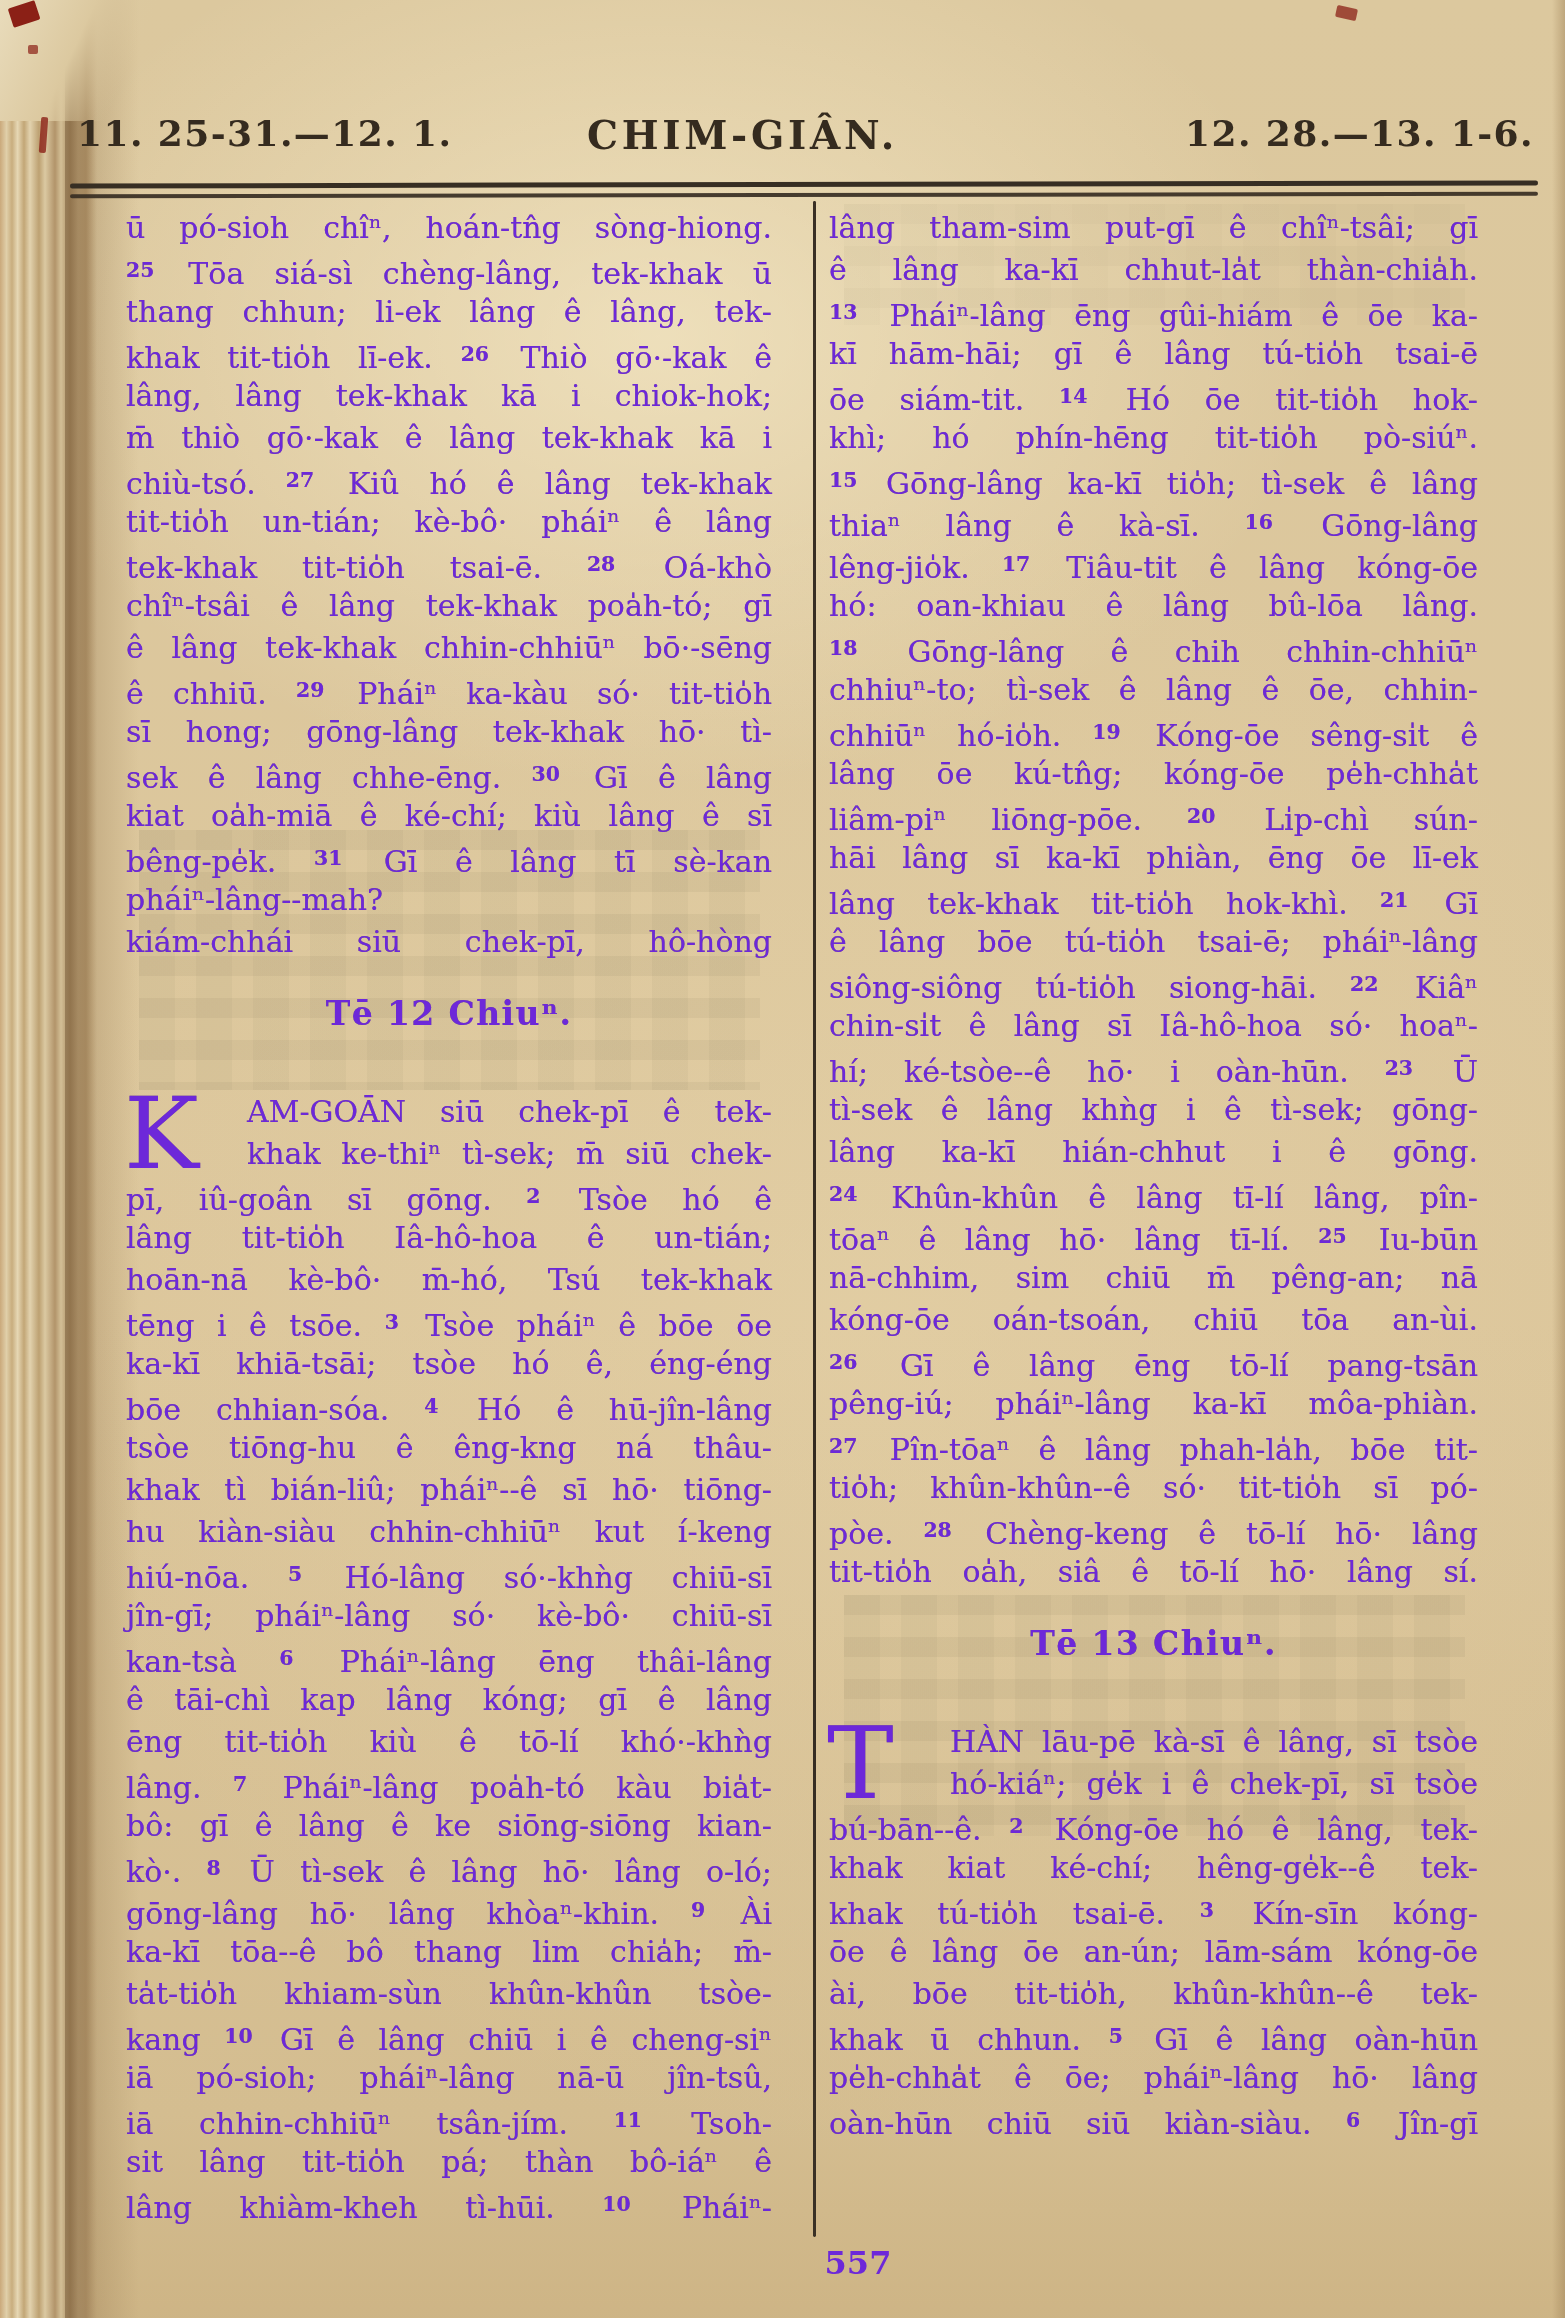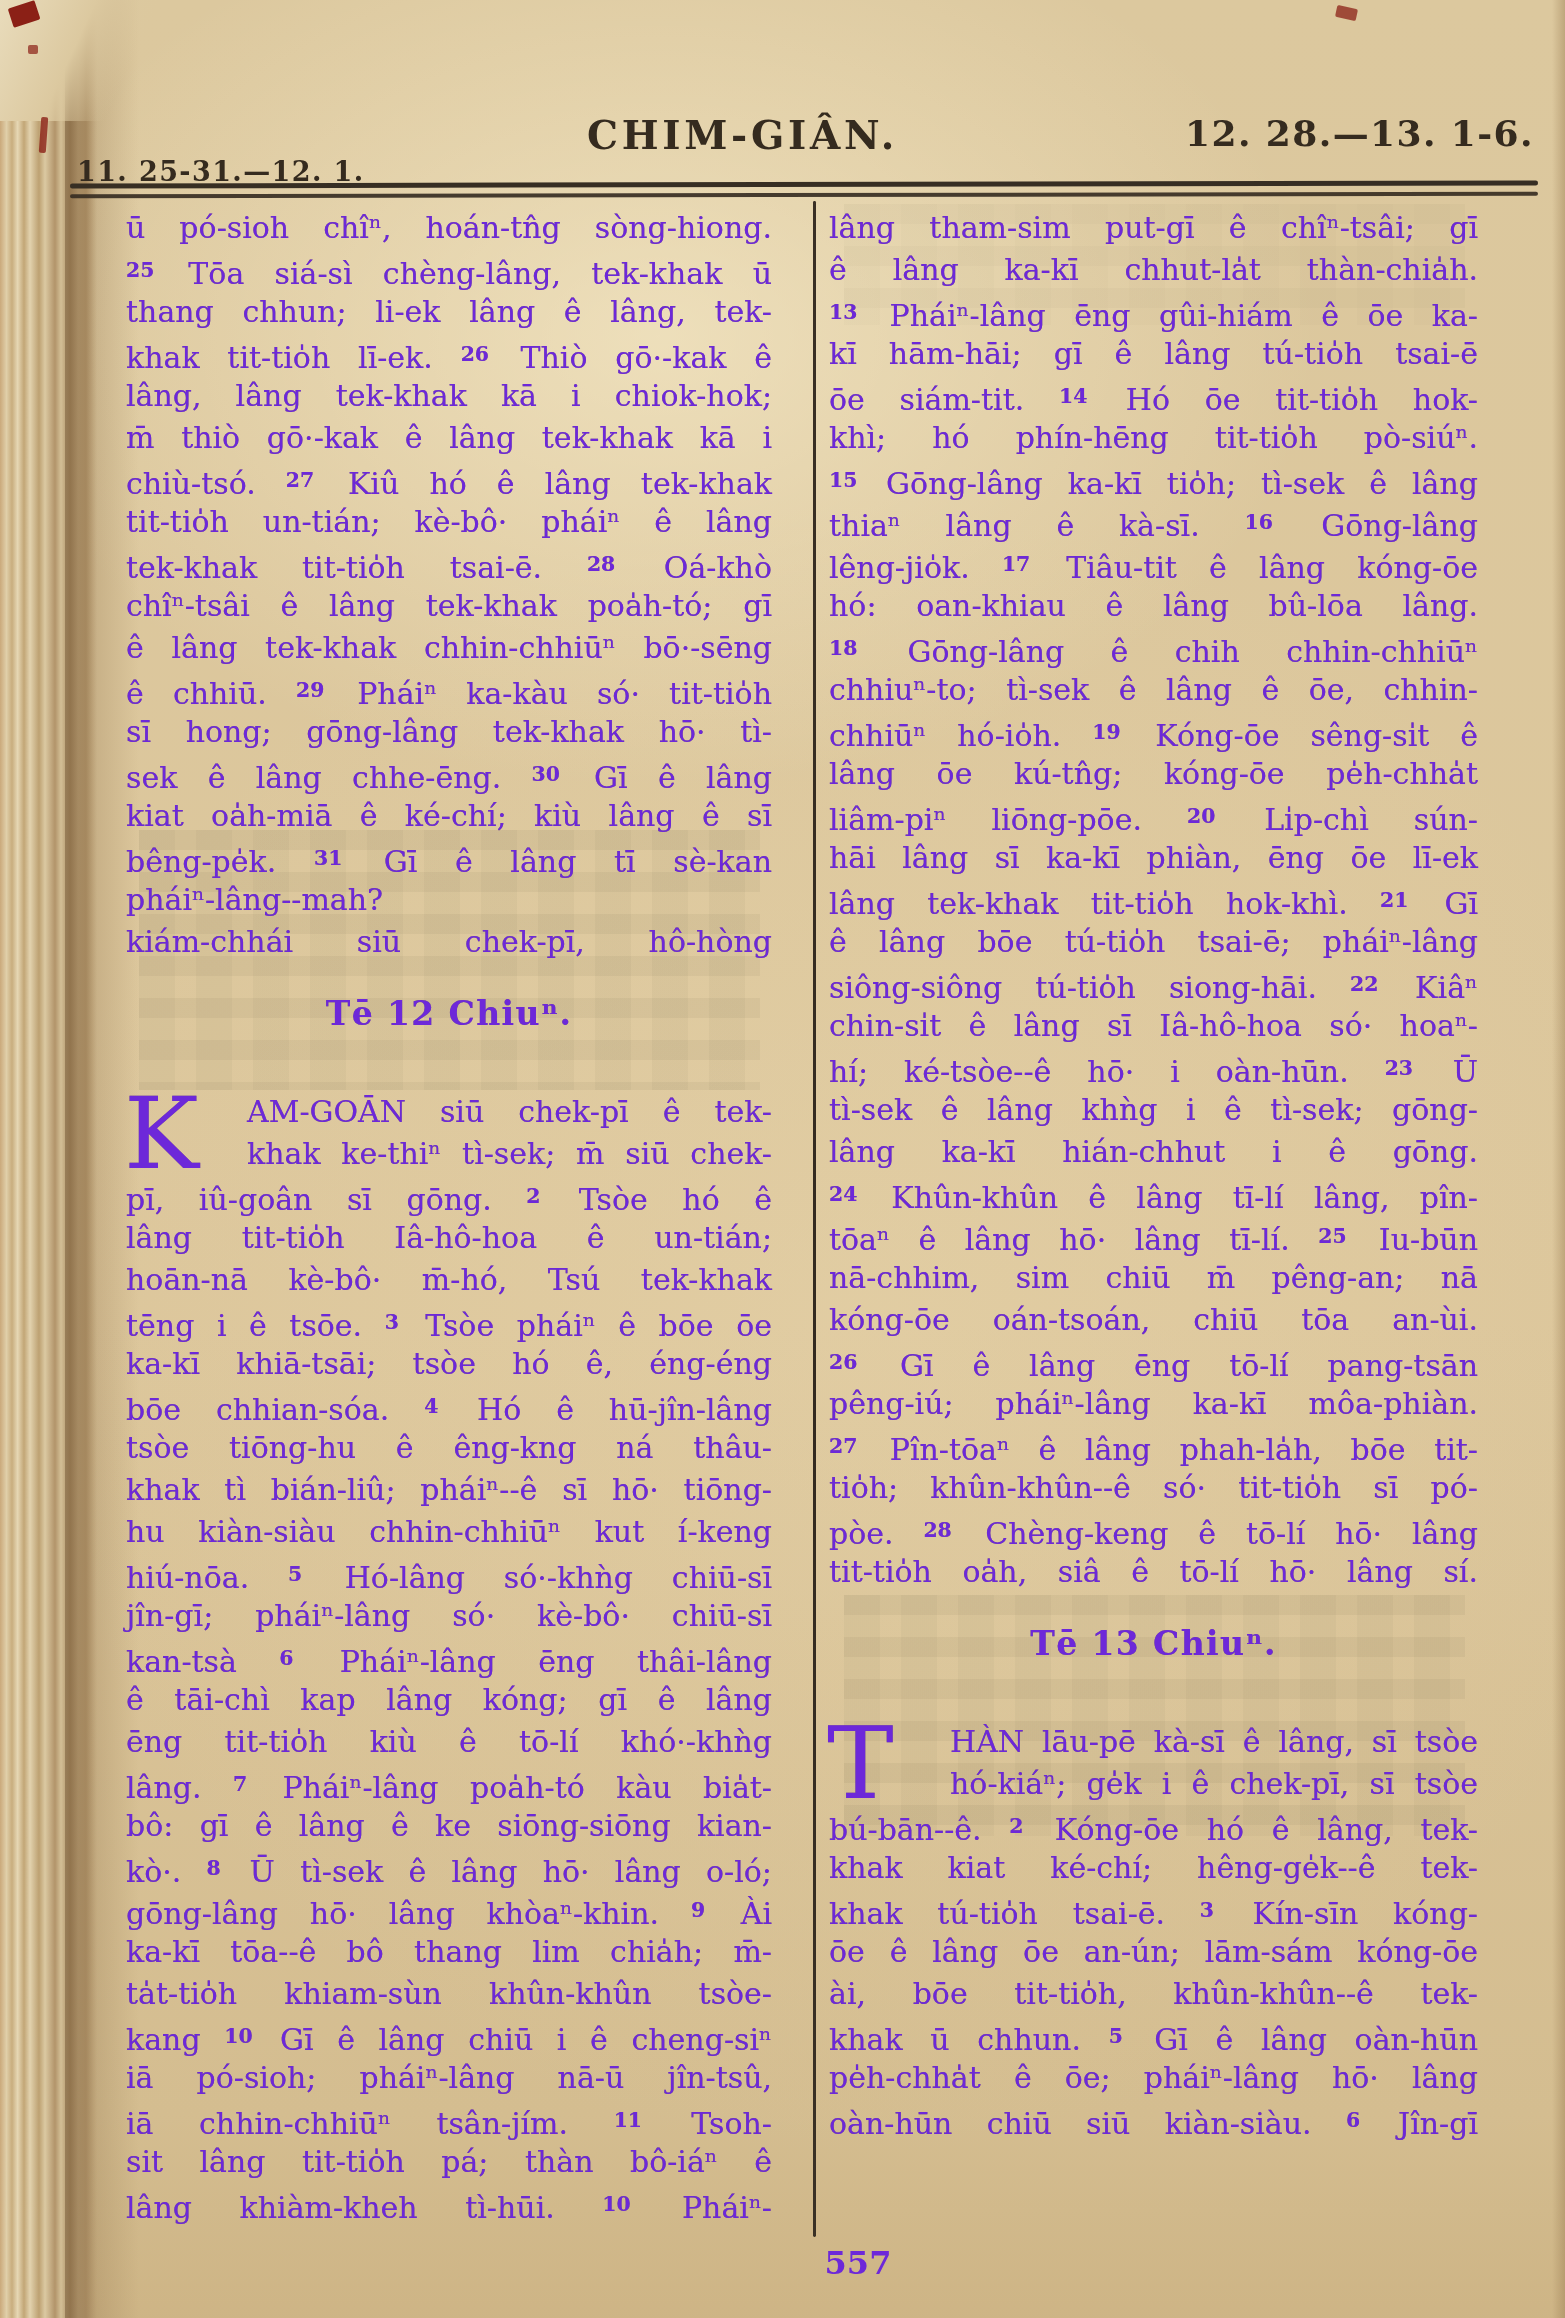--- a/index.html
+++ b/index.html
@@ -39,21 +39,21 @@
     background:linear-gradient(115deg, #e9dcbc 0%, #dcc9a0 45%, rgba(220,200,158,0) 75%);
   }
   
   .fleck{position:absolute;background:#8b2016;border-radius:1.9px;}
   .fleck.f1{left:10.2px;top:3.7px;width:28px;height:19.5px;transform:rotate(-18deg);}
   .fleck.f2{left:40px;top:117px;width:7.4px;height:36px;transform:rotate(4deg);opacity:.8;}
   .fleck.f3{left:28px;top:45px;width:10.2px;height:9.3px;opacity:.7;}
   .fleck.f4{left:1336px;top:7.4px;width:21.3px;height:12px;transform:rotate(12deg);opacity:.75;}
   
   .hdr{position:absolute;top:112px;font-weight:bold;color:#352b1f;white-space:nowrap;}
-  .hdr.left{left:77px;font-size:27px;letter-spacing:1.4px;margin-top:44px;}
+  .hdr.left{left:77px;font-size:36px;letter-spacing:1.4px;}
   .hdr.center{left:0;width:1485px;text-align:center;font-size:39px;letter-spacing:3.7px;}
   .hdr.right{right:32px;font-size:36px;letter-spacing:1.4px;}
   .rule{position:absolute;left:70px;width:1468px;height:4.6px;background:#372e23;border-radius:2.3px;}
   .rule.r1{top:182px;transform:rotate(-0.12deg);}
   .rule.r2{top:193px;transform:rotate(-0.10deg);height:3.7px;opacity:.92;}
   .divider{position:absolute;left:813px;top:201px;width:3.2px;height:2036px;
     background:linear-gradient(180deg,#3a3025 0%,#332a20 60%,#3a3126 100%);border-radius:1.4px;}
 
   
   .col{position:absolute;top:207px;font-size:30px;line-height:42px;color:#6d28d9;

